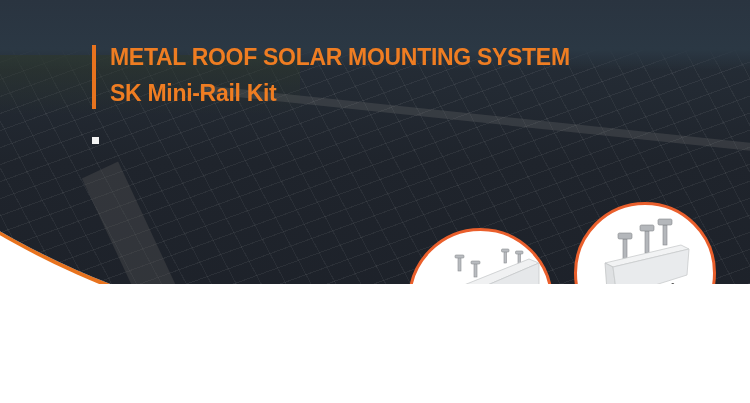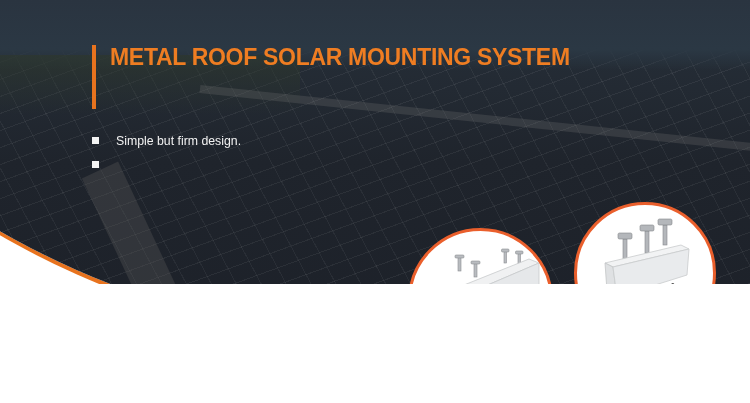--- a/index.html
+++ b/index.html
@@ -32,26 +32,23 @@
   <div class="bg-wrap">
     <div class="bg"></div>
     <div class="sky"></div>
     <div class="treeline"></div>
     <div class="rail-line" style="left:520px;top:985px;width:900px;transform:rotate(6deg);"></div>
     <div class="rail-line" style="left:420px;top:1050px;width:300px;height:40px;transform:rotate(65deg);background:rgba(90,90,90,0.35);"></div>
   </div>
 
   <div class="title-bar"></div>
   <div class="title1">METAL ROOF SOLAR MOUNTING SYSTEM</div>
+  <div class="title2">SK Mini-Rail Kit</div>
 
   <ul class="bullets">
-    <li class="bullet">
-      <span class="sq"></span>
-      <span>Simple but firm design.</span>
-    </li>
     <li class="bullet">
       <span class="sq"></span>
     </li>
   </ul>
 
   <div class="circle c1">
     <svg width="140" height="140" viewBox="0 0 140 140">
 
       <g fill="#b9bcc0" stroke="#8a8d91" stroke-width="0.6">
         <rect x="47" y="26" width="3" height="14"></rect>

